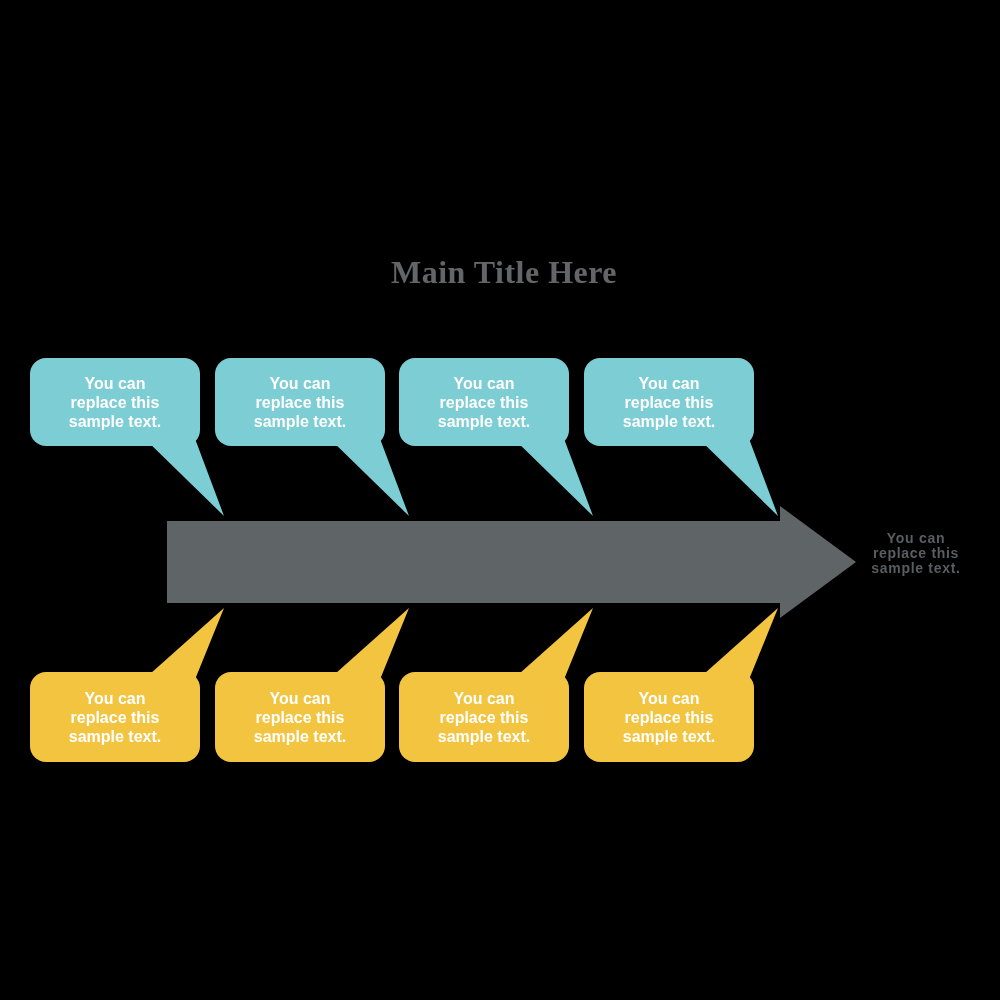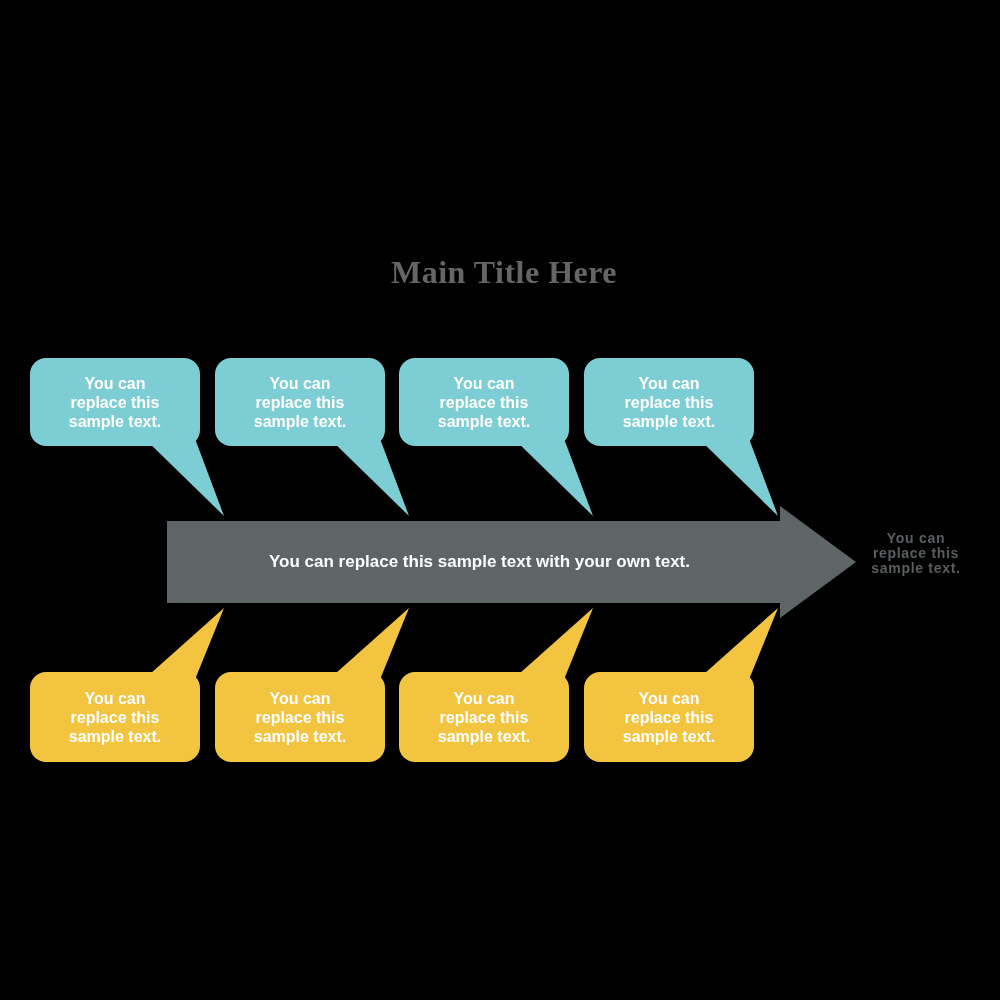--- a/index.html
+++ b/index.html
@@ -124,21 +124,20 @@
     </svg>
     <div class="callout-text">You can
 replace this
 sample text.</div>
   </div>
 
   <div class="arrow-wrap">
     <svg width="690" height="112" viewBox="0 0 690 112">
       <polygon class="gray-fill" points="0,15 613,15 613,0 689,56 613,112 613,97 0,97"></polygon>
     </svg>
-    <div class="arrow-label">You can replace this sample text with your own text.</div>
   </div>
 
   <div class="end-note">You can
 replace this
 sample text.</div>
 
   <div class="callout bottom" style="left:30px">
     <svg width="200" height="164" viewBox="0 0 200 164">
       <polygon class="yellow-fill" points="111,82 164,82 194,8"></polygon>
       <rect class="yellow-fill" x="0" y="72" width="170" height="90" rx="16"></rect>

